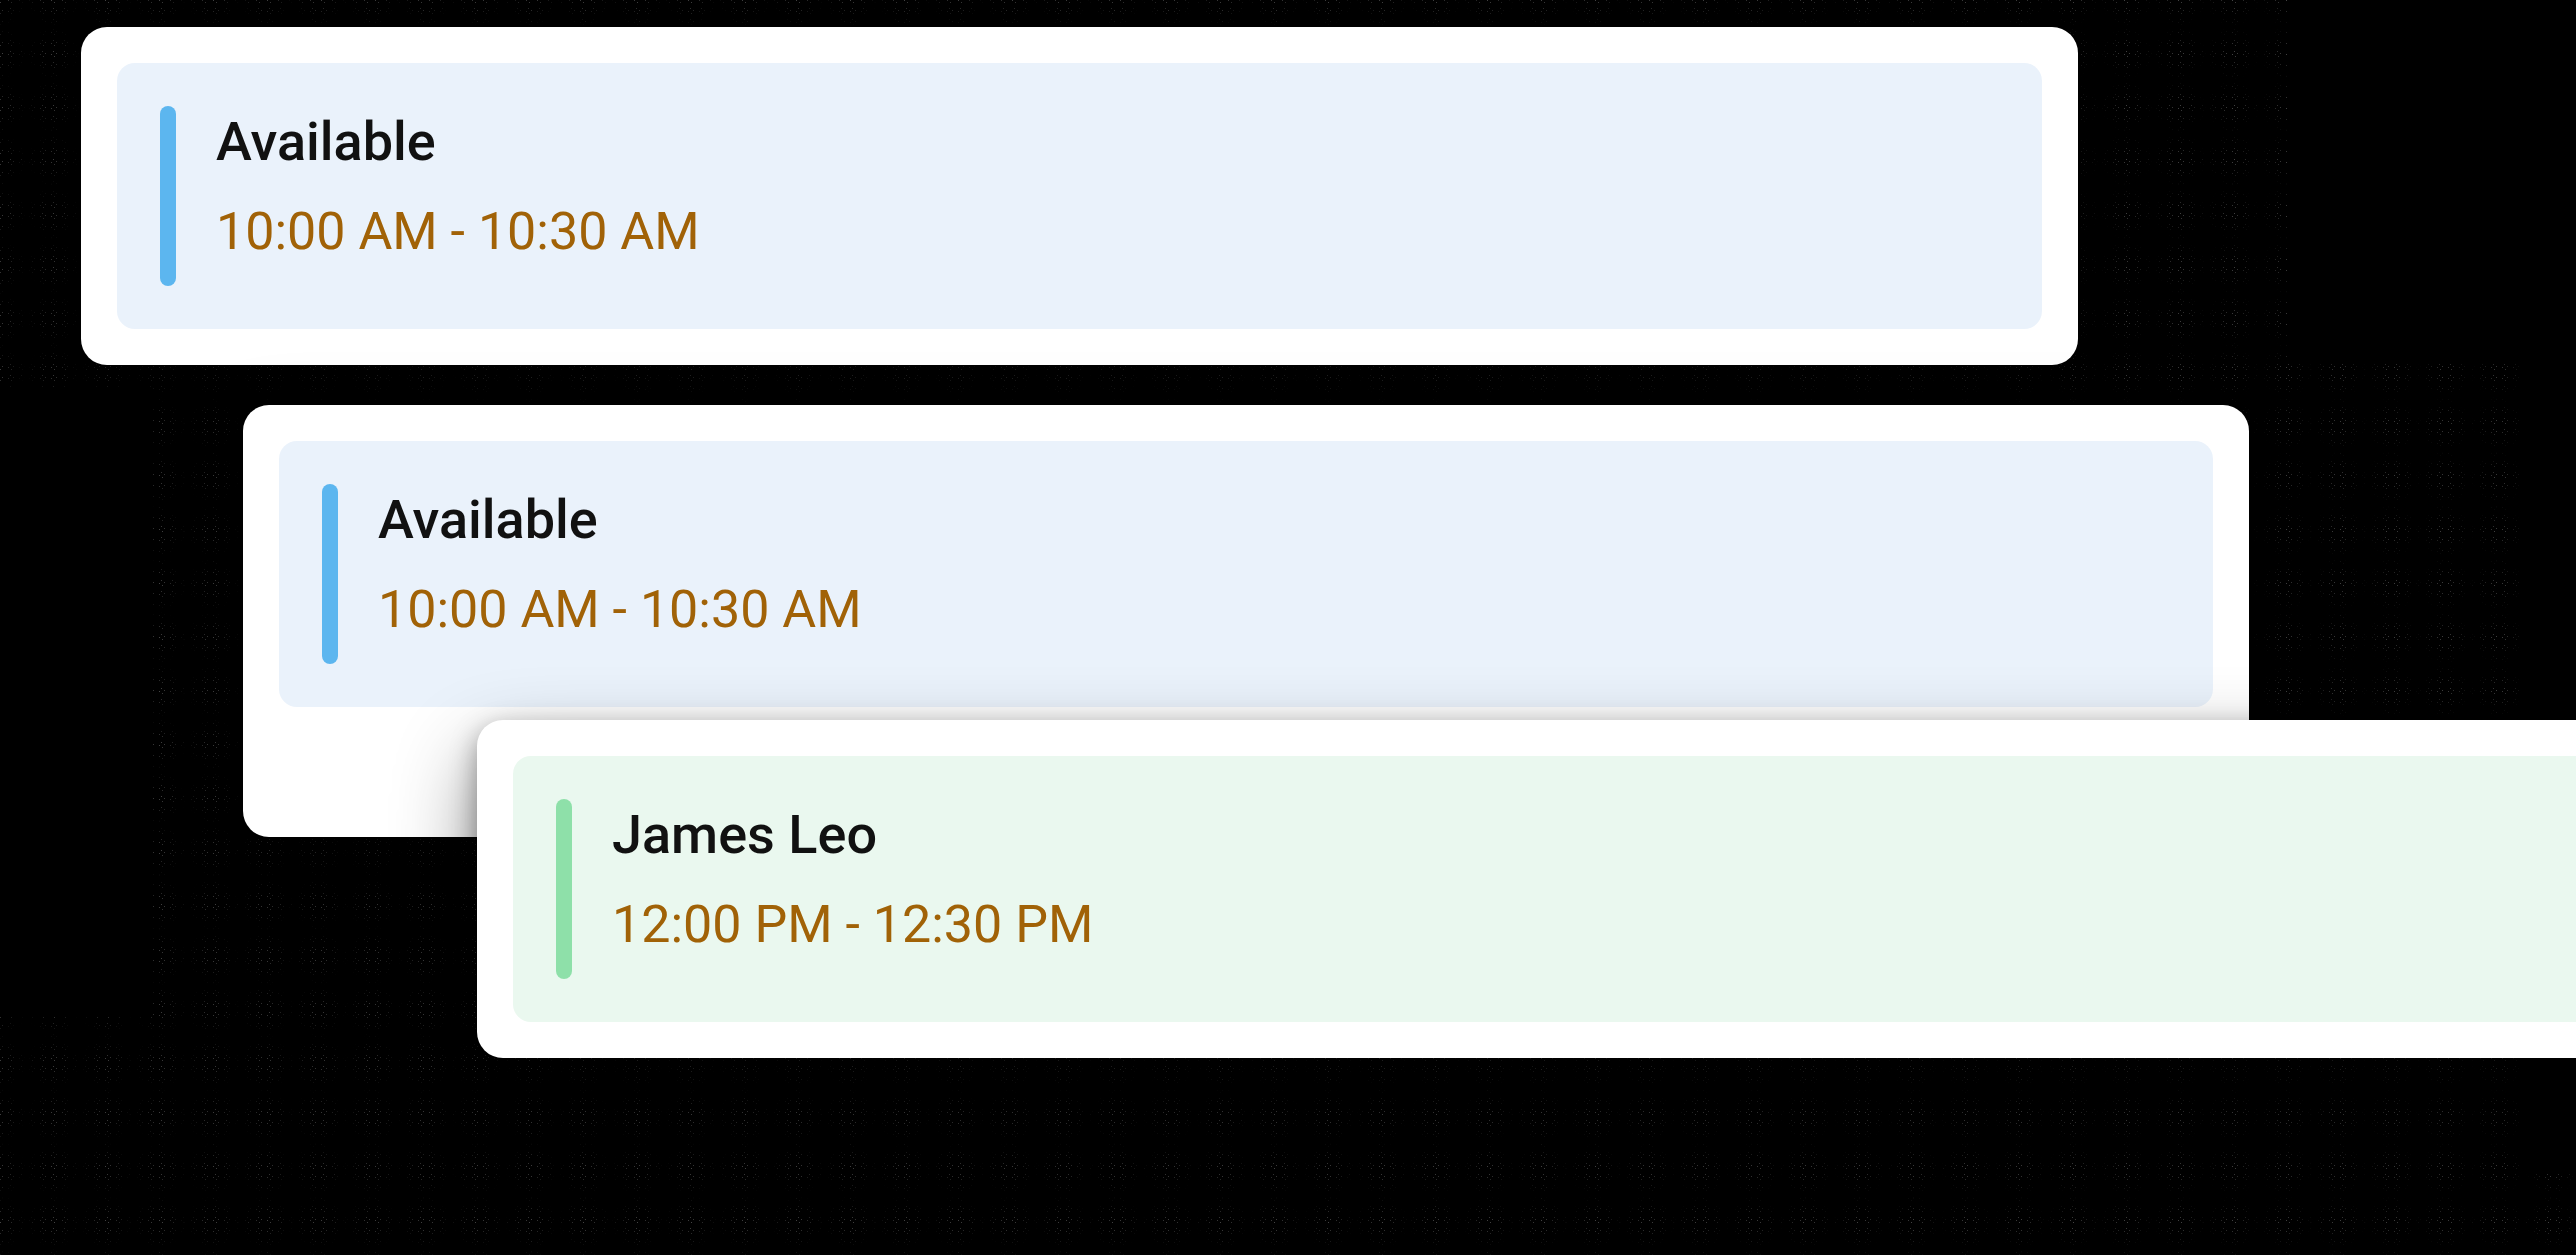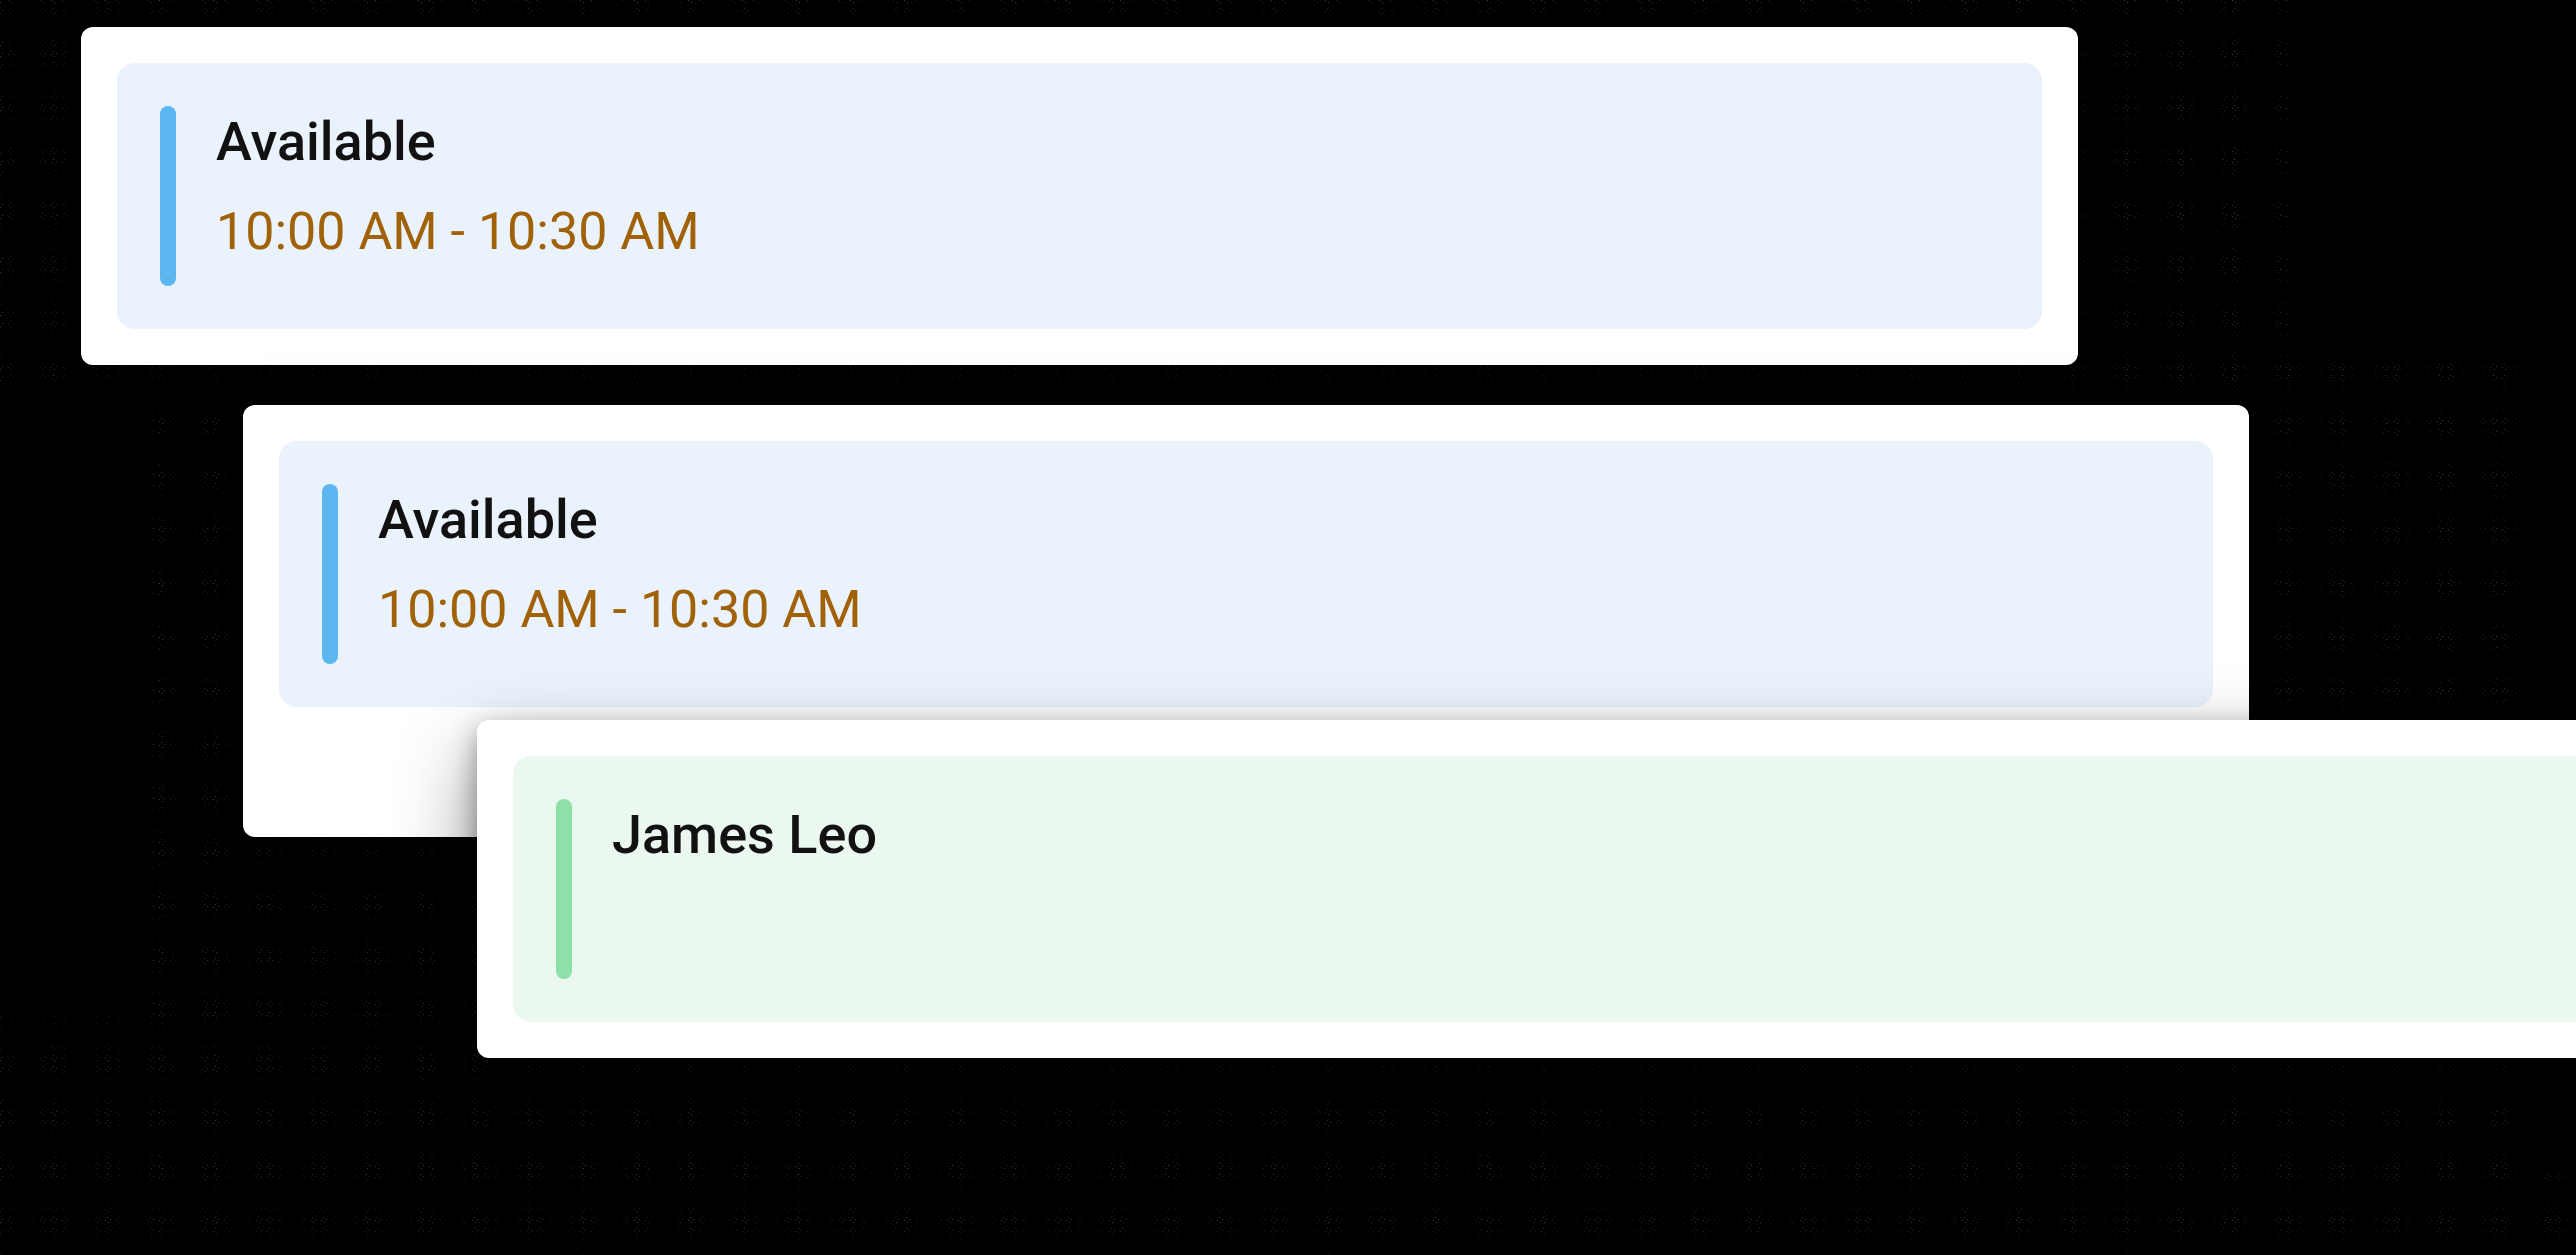--- a/index.html
+++ b/index.html
@@ -30,21 +30,21 @@
       background: #000;
     }
     .bb-top-right { top: 0; right: 0; width: 288px; height: 360px; }
     .bb-left-mid  { top: 387px; left: 0; width: 153px; height: 630px; }
     .bb-far-right { top: 360px; right: 0; width: 54px; height: 809px; }
 
     
     .card {
       position: absolute;
       background: #fff;
-      border-radius: 12px;
+      border-radius: 26px;
       box-shadow: 0 36px 81px rgba(0,0,0,0.45), 0 9px 27px rgba(0,0,0,0.35);
       padding: 36px;
     }
 
     
     .slot {
       border-radius: 18px;
       display: flex;
       align-items: flex-start;
       gap: 40px;
@@ -100,16 +100,17 @@
       <div class="slot-time">10:00 AM - 10:30 AM</div>
     </div>
   </div>
 </div>
 
 <div class="card card-3">
   <div class="slot slot-green">
     <div class="accent accent-green"></div>
     <div class="slot-text">
       <div class="slot-title">James Leo</div>
+      <div class="slot-time">12:00 PM - 12:30 PM</div>
     </div>
   </div>
 </div>
 
 
 </body></html>

